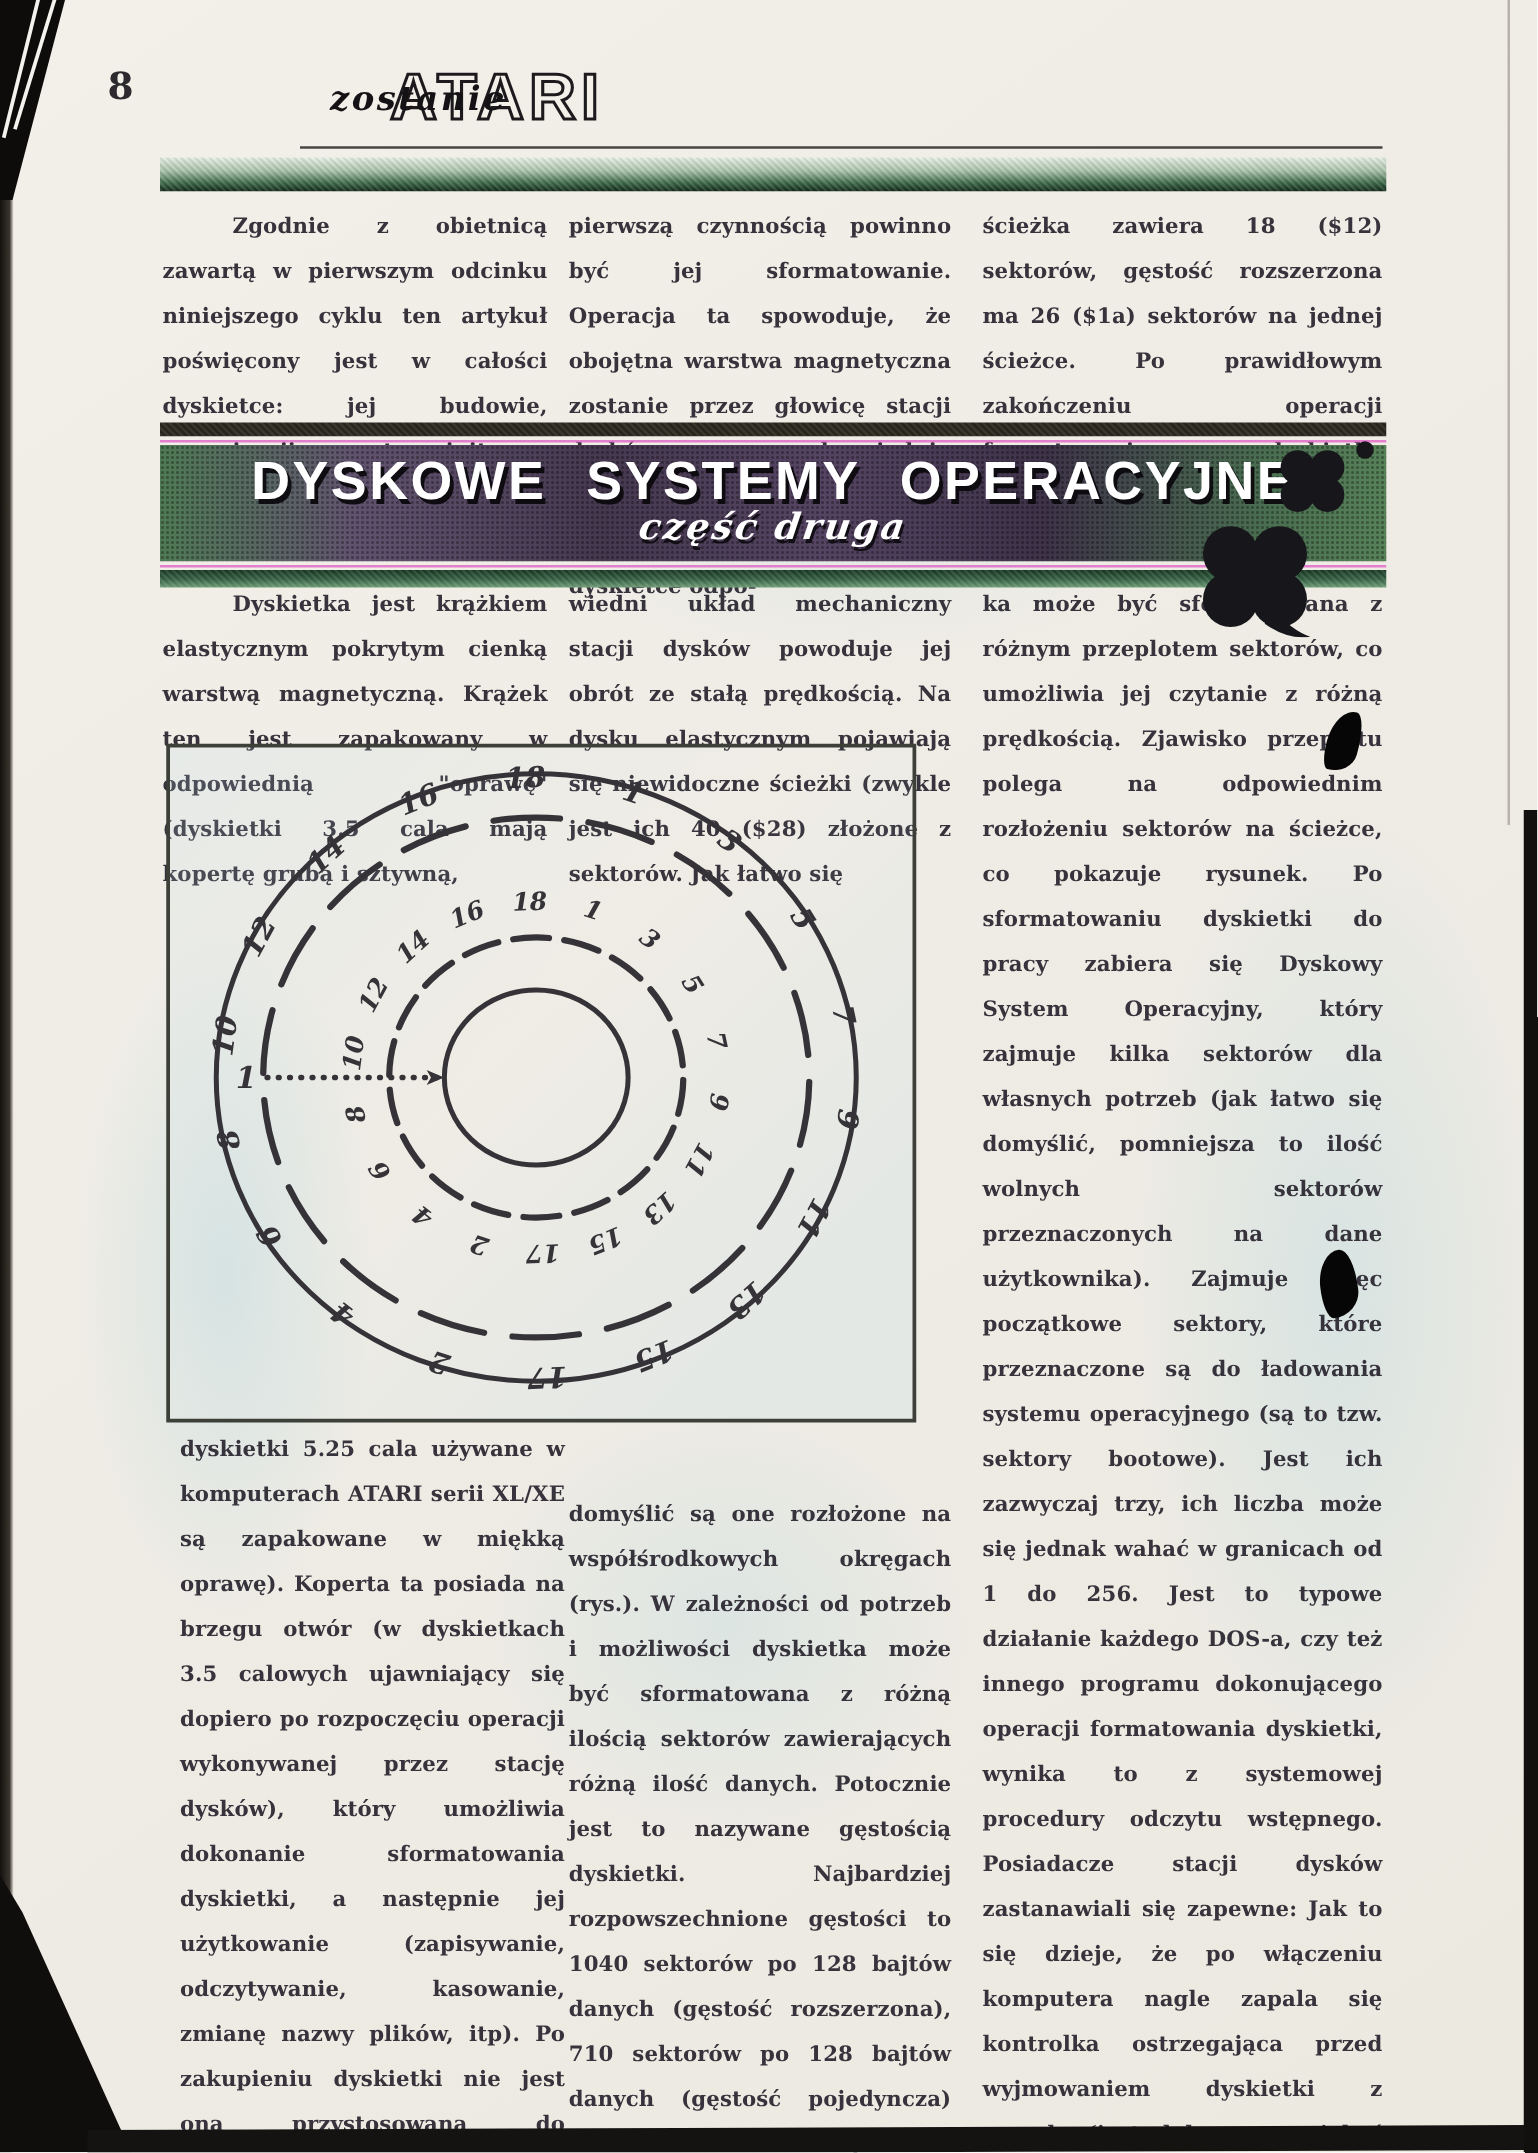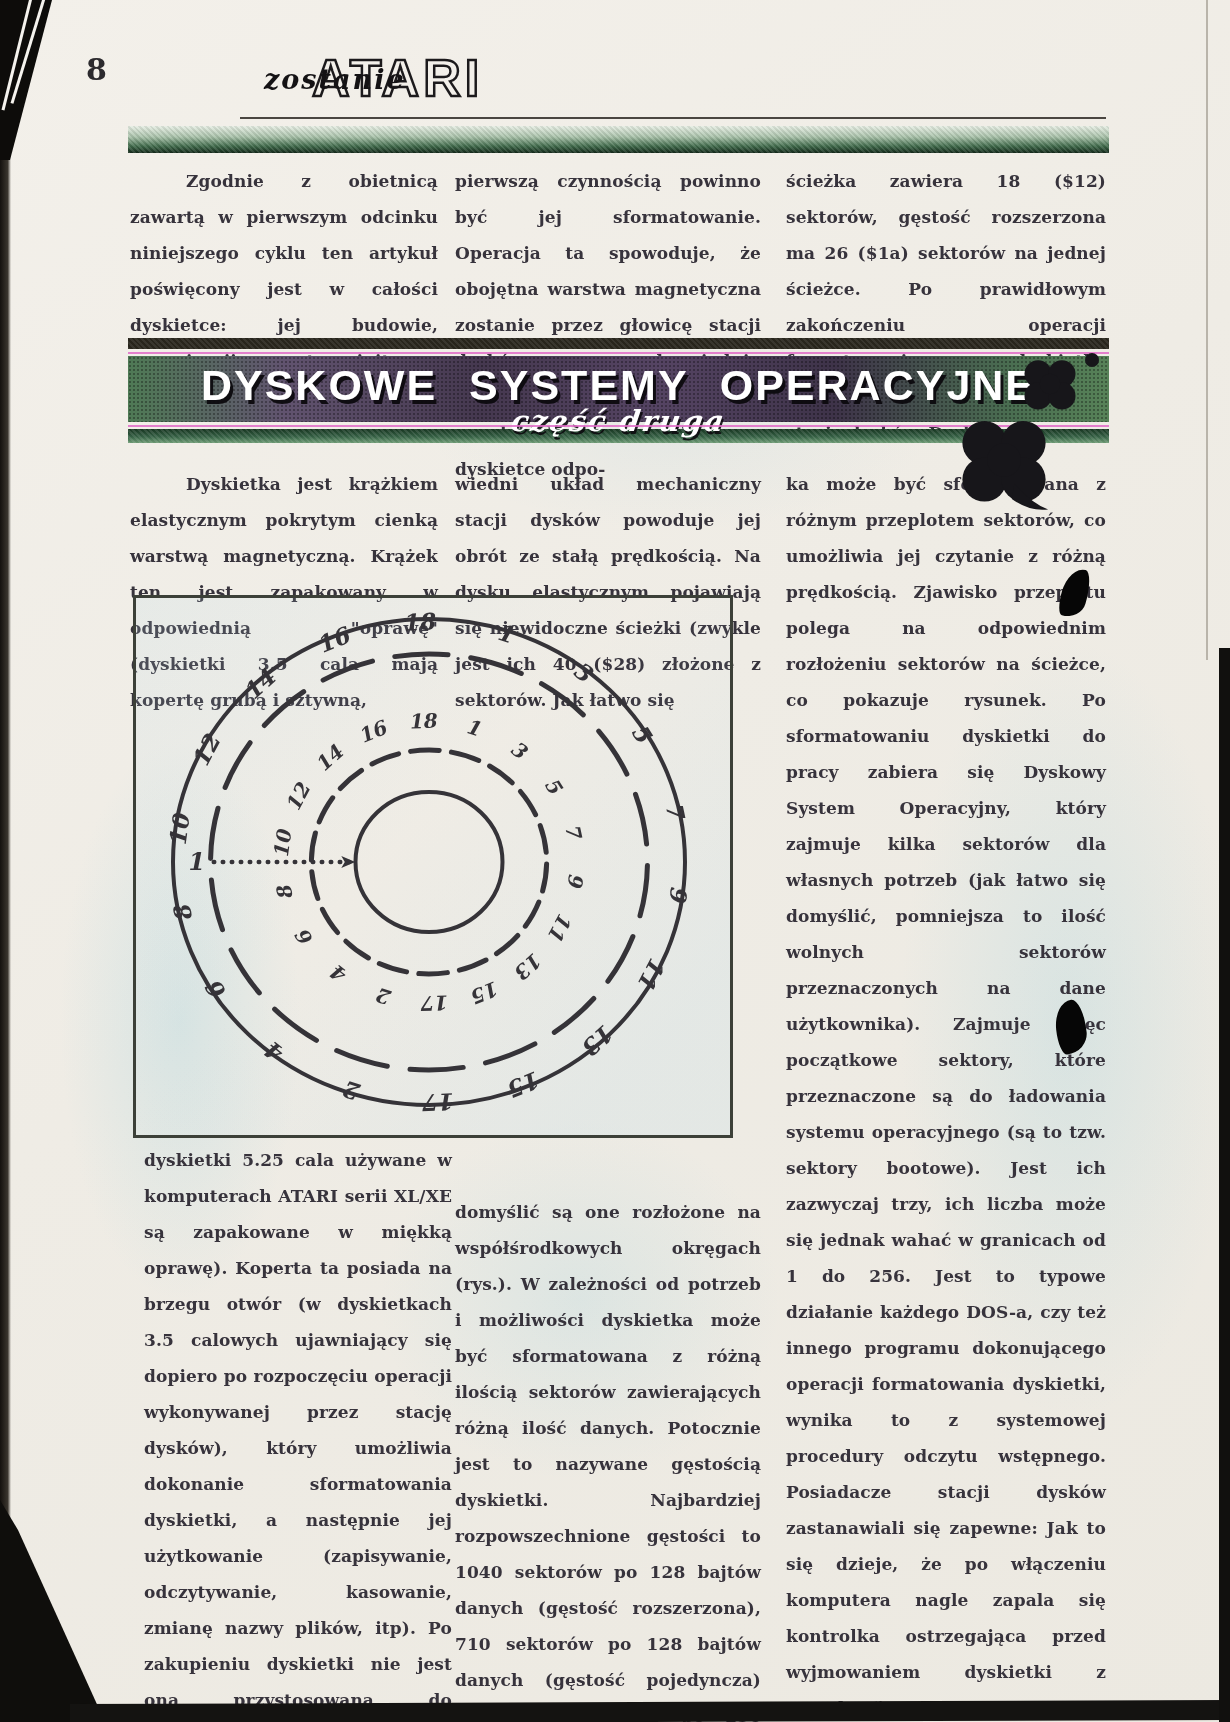--- a/index.html
+++ b/index.html
@@ -49,21 +49,21 @@
   #body-col2-top{left:455px;top:466px;width:306px;}
   #body-col3{left:786px;top:466px;width:320px;}
   #body-col1-bottom{left:144px;top:1142px;width:308px;}
   #body-col2-bottom{left:455px;top:1194px;width:306px;}
   
   #banner{position:absolute;left:128px;top:338px;width:981px;}
   #banner .bar-dark{height:11px;background:
      repeating-linear-gradient(45deg,rgba(255,255,255,.08) 0 2px,transparent 2px 4px),#28251c;}
   #banner .gap{height:7px;position:relative;}
   #banner .gap .pink{position:absolute;left:0;top:3px;width:100%;height:2px;background:#e06cc8;opacity:.85;}
-  #banner .band{height:66px;position:relative;text-align:center;
+  #banner .band{height:93px;position:relative;text-align:center;
      background:
        radial-gradient(rgba(0,0,0,.30) 1px,transparent 1.4px),
        linear-gradient(90deg,#4f7a55 0%,#61536f 16%,#45384f 36%,#554463 54%,#3e3349 72%,#4a6e51 90%,#578258 100%);
      background-size:4px 4px,100% 100%;}
   #banner .title{padding-top:5px;font-family:"Liberation Sans",sans-serif;font-size:43px;font-weight:900;
      letter-spacing:2px;word-spacing:18px;color:#ffffff;text-shadow:3px 4px 0 rgba(12,10,14,.95);}
   #banner .subtitle{margin-top:-6px;font-style:italic;font-weight:bold;font-size:29px;color:#ffffff;
      letter-spacing:2px;text-shadow:2px 3px 0 rgba(12,10,14,.9);transform:skewX(-8deg);}
   #banner .bar-green{height:14px;background:
      repeating-linear-gradient(45deg,rgba(255,255,255,.10) 0 2px,transparent 2px 4px),

